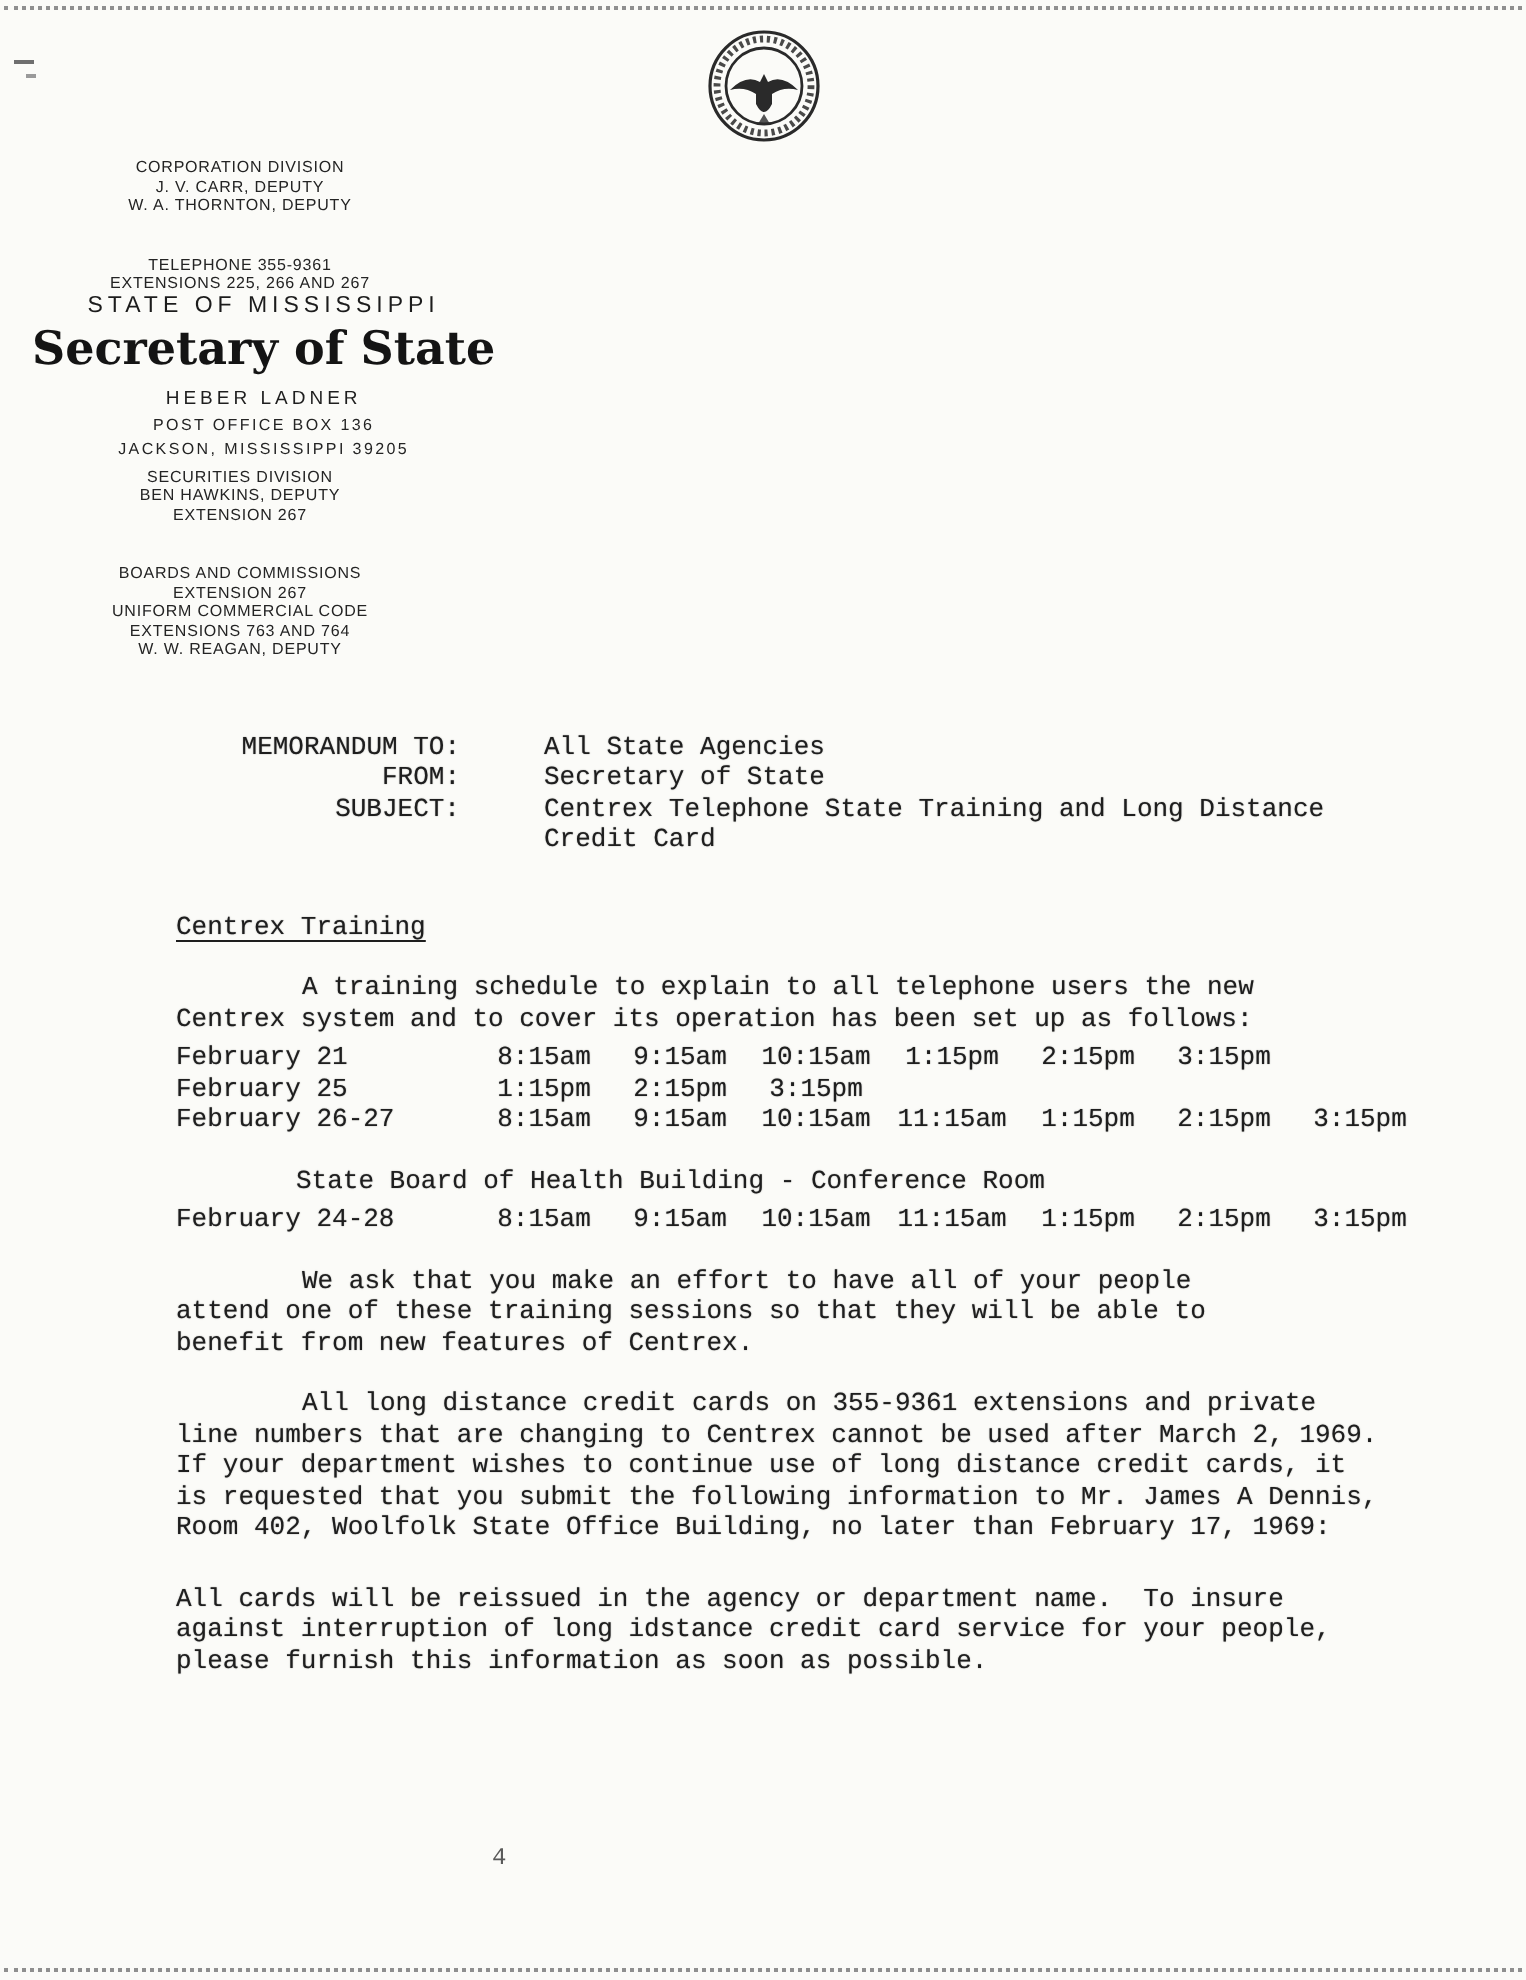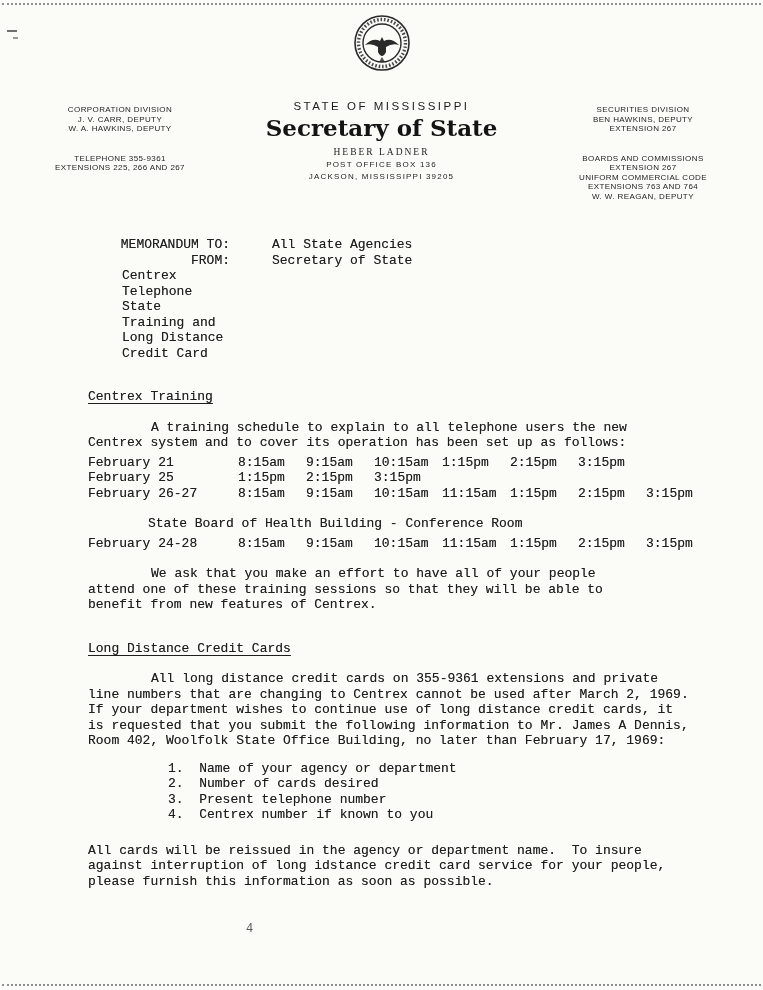--- a/index.html
+++ b/index.html
@@ -20,32 +20,32 @@
   .edge-top { position: absolute; top: 3px; left: 2px; right: 2px; border-top: 2px dotted #8f8f8f; }
   .edge-bottom { position: absolute; bottom: 4px; left: 2px; right: 2px; border-top: 2px dotted #8f8f8f; }
   .mark-dash1 { position: absolute; left: 7px; top: 30px; width: 10px; height: 2px; background: #6f6f6f; }
   .mark-dash2 { position: absolute; left: 13px; top: 37px; width: 5px; height: 2px; background: #9a9a9a; }
   .bottom-mark { position: absolute; left: 246px; top: 922px; font-size: 12px; color: #5a5a5a; }
 
   
   .seal-wrap { display: flex; justify-content: center; padding-top: 14px; }
 
   
-  .letterhead { display: flex; align-items: flex-start; padding: 0 16px; margin-top: 28px; }
+  .letterhead { display: flex; align-items: flex-start; padding: 0 16px; margin-top: 2px; flex-direction: column; }
   .lh-left, .lh-right {
     width: 208px; text-align: center;
     font-family: "Liberation Sans", sans-serif;
     font-size: 8px; letter-spacing: .4px; line-height: 9.5px;
     color: #242424; padding-top: 5px;
   }
   .lh-center { flex: 1; text-align: center; }
   .lh-gap { height: 20px; }
   .lh-state { font-family: "Liberation Sans", sans-serif; font-size: 11.5px; letter-spacing: 2.5px; color: #1c1c1c; }
   .lh-office { font-family: "DejaVu Serif", serif; font-size: 23px; font-weight: bold; margin-top: 2px; color: #141414; }
-  .lh-name { font-family: Liberation Serif, serif; font-size: 9.5px; letter-spacing: 2px; margin-top: 6px; }
+  .lh-name { font-family: Liberation Sans, sans-serif; font-size: 9.5px; letter-spacing: 2px; margin-top: 6px; }
   .lh-addr { font-family: "Liberation Sans", sans-serif; font-size: 8px; letter-spacing: 1.2px; margin-top: 3px; color: #242424; }
   .lh-date { font-size: 13px; margin-top: 13px; position: relative; left: -28px; }
 
   
   .doc-body {
     margin: 36px 0 0 88px;
     width: 662px;
     font-size: 13px;
     line-height: 15.5px;
     text-shadow: 0 0 .6px rgba(25,25,25,.55);
@@ -53,21 +53,21 @@
   .memo-grid { display: grid; grid-template-columns: 142px 1fr; column-gap: 8px; }
   .memo-label { text-align: right; white-space: pre; }
   .memo-value { white-space: pre-wrap; margin-left: 34px; }
 
   .section-heading { margin-top: 28px; text-decoration: underline; text-underline-offset: 3px; }
   .para { white-space: pre-wrap; margin-top: 15px; text-indent: 63px; }
   .para.noindent { text-indent: 0; margin-top: 20px; }
   .location { margin-top: 15px; margin-left: 60px; }
   .sched { margin-top: 4px; }
   .sched-row { display: grid; grid-template-columns: 150px repeat(7, 68px); }
-  .sched-time { text-align: left; }
+  .sched-time { text-align: center; }
   .list { margin-top: 12px; margin-left: 80px; }
   .list-item { white-space: pre; }
 </style>
 </head>
 <body>
 
 <div class="page">
 
   <div class="edge-top"></div>
   <div class="edge-bottom"></div>
@@ -82,21 +82,21 @@
       <path d="M12 31 Q20 23 27 27 L29 23 L31 27 Q38 23 46 31 Q39 29 33 33 L33 38 Q31 42 29 42 Q27 42 25 38 L25 33 Q19 29 12 31 Z" fill="#2a2a2a"></path>
       <path d="M29 43 L26 48 L32 48 Z" fill="#2a2a2a" opacity="0.8"></path>
     </svg>
   </div>
 
   <div class="letterhead">
 
     <div class="lh-left">
       <div>CORPORATION DIVISION</div>
       <div>J. V. CARR, DEPUTY</div>
-      <div>W. A. HAWKINS, DEPUTY</div>
+      <div>W. A. THORNTON, DEPUTY</div>
       <div class="lh-gap"></div>
       <div>TELEPHONE 355-9361</div>
       <div>EXTENSIONS 225, 266 AND 267</div>
     </div>
 
     <div class="lh-center">
       <div class="lh-state">STATE OF MISSISSIPPI</div>
       <div class="lh-office">Secretary of State</div>
       <div class="lh-name">HEBER LADNER</div>
       <div class="lh-addr">POST OFFICE BOX 136</div>
@@ -117,20 +117,21 @@
 
   </div>
 
   <div class="doc-body">
 
     <div class="memo-grid">
       <div class="memo-label">MEMORANDUM TO:</div>
       <div class="memo-value">All State Agencies</div>
       <div class="memo-label">FROM:</div>
       <div class="memo-value">Secretary of State</div>
+      <div class="memo-label">SUBJECT:</div>
       <div class="memo-value">Centrex Telephone State Training and Long Distance
 Credit Card</div>
     </div>
 
     <div class="section-heading">Centrex Training</div>
 
     <p class="para">A training schedule to explain to all telephone users the new
 Centrex system and to cover its operation has been set up as follows:</p>
 
 
@@ -179,34 +180,27 @@
         <div class="sched-time">1:15pm</div>
         <div class="sched-time">2:15pm</div>
         <div class="sched-time">3:15pm</div>
       </div>
     </div>
 
     <p class="para">We ask that you make an effort to have all of your people
 attend one of these training sessions so that they will be able to
 benefit from new features of Centrex.</p>
 
-    <div class="section-heading">Long Distance Credit Cards</div>
 
     <p class="para">All long distance credit cards on 355-9361 extensions and private
 line numbers that are changing to Centrex cannot be used after March 2, 1969.
 If your department wishes to continue use of long distance credit cards, it
 is requested that you submit the following information to Mr. James A Dennis,
 Room 402, Woolfolk State Office Building, no later than February 17, 1969:</p>
 
-    <div class="list">
-      <div class="list-item">1.  Name of your agency or department</div>
-      <div class="list-item">2.  Number of cards desired</div>
-      <div class="list-item">3.  Present telephone number</div>
-      <div class="list-item">4.  Centrex number if known to you</div>
-    </div>
 
     <p class="para noindent">All cards will be reissued in the agency or department name.  To insure
 against interruption of long idstance credit card service for your people,
 please furnish this information as soon as possible.</p>
 
   </div>
 
   <div class="bottom-mark">4</div>
 
 </div>

